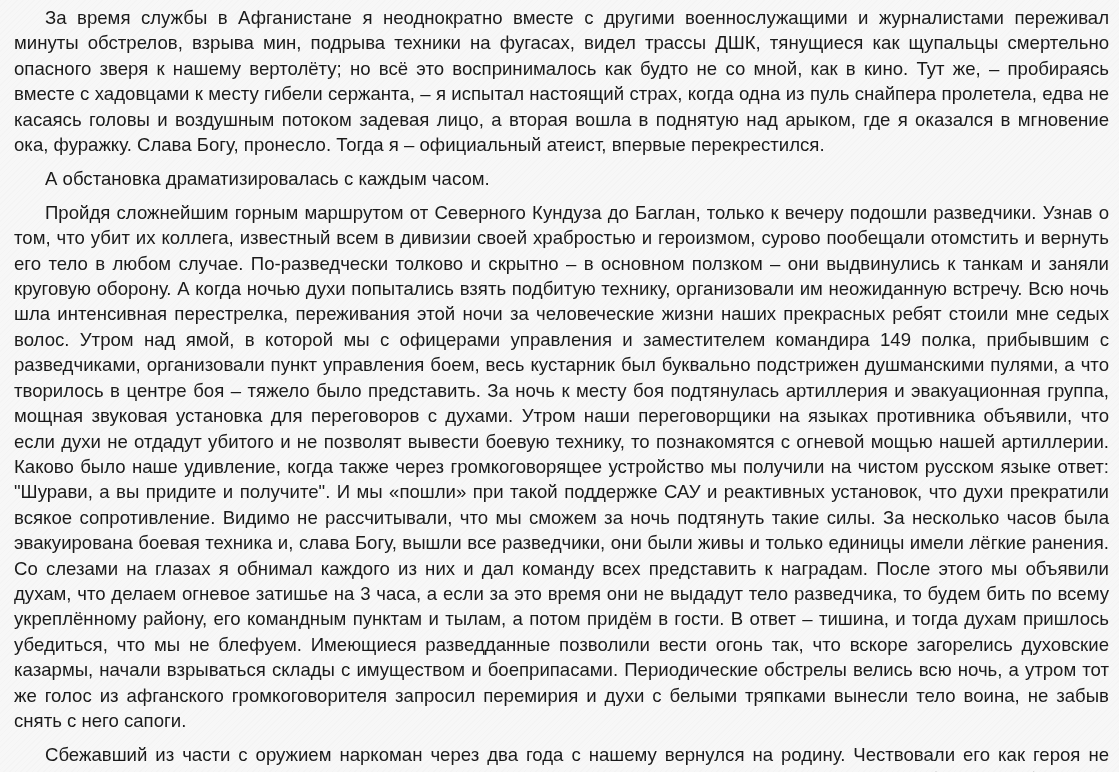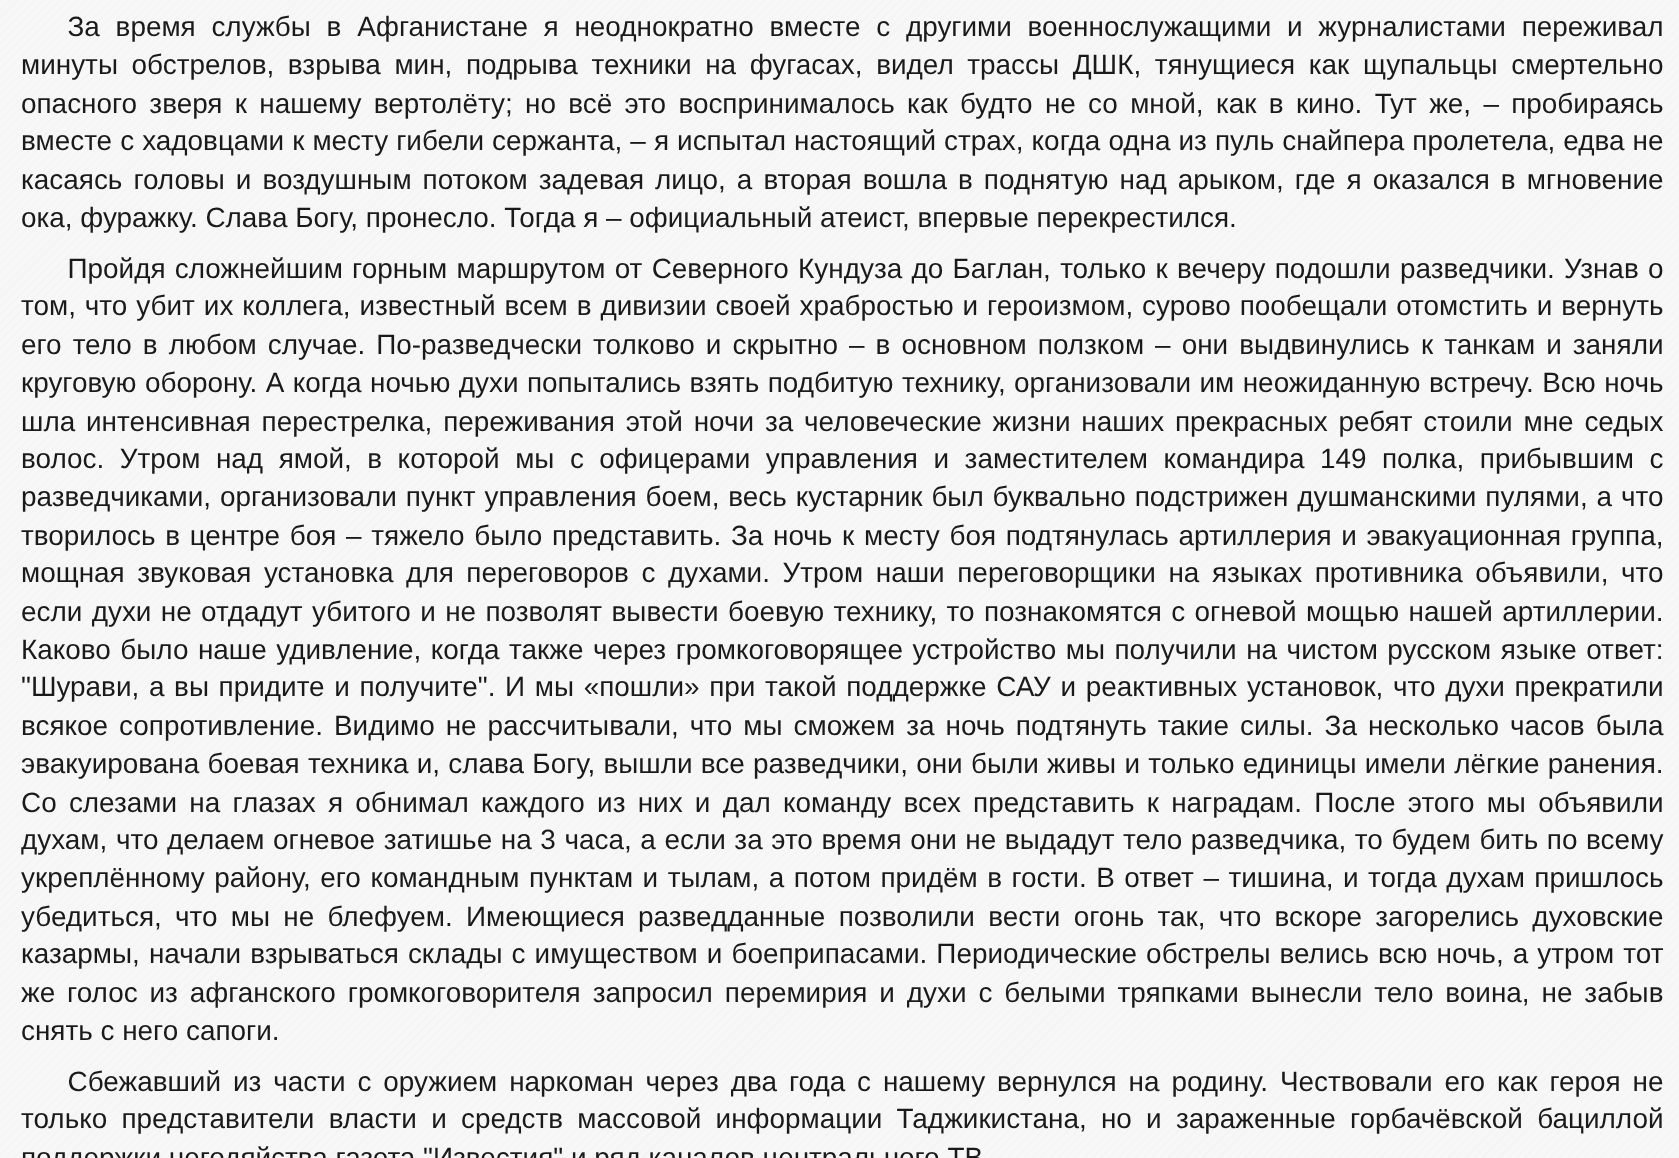--- a/index.html
+++ b/index.html
@@ -19,15 +19,16 @@
     margin: 0 0 8.5px 0;
     text-align: justify;
     text-indent: 31px;
   }
 </style>
 </head>
 <body>
 
 <div class="page">
   <p>За время службы в Афганистане я неоднократно вместе с другими военнослужащими и журналистами переживал минуты обстрелов, взрыва мин, подрыва техники на фугасах, видел трассы ДШК, тянущиеся как щупальцы смертельно опасного зверя к нашему вертолёту; но всё это воспринималось как будто не со мной, как в кино. Тут же, – пробираясь вместе с хадовцами к месту гибели сержанта, – я испытал настоящий страх, когда одна из пуль снайпера пролетела, едва не касаясь головы и воздушным потоком задевая лицо, а вторая вошла в поднятую над арыком, где я оказался в мгновение ока, фуражку. Слава Богу, пронесло. Тогда я – официальный атеист, впервые перекрестился.</p>
+  <p>А обстановка драматизировалась с каждым часом.</p>
   <p>Пройдя сложнейшим горным маршрутом от Северного Кундуза до Баглан, только к вечеру подошли разведчики. Узнав о том, что убит их коллега, известный всем в дивизии своей храбростью и героизмом, сурово пообещали отомстить и вернуть его тело в любом случае. По-разведчески толково и скрытно – в основном ползком – они выдвинулись к танкам и заняли круговую оборону. А когда ночью духи попытались взять подбитую технику, организовали им неожиданную встречу. Всю ночь шла интенсивная перестрелка, переживания этой ночи за человеческие жизни наших прекрасных ребят стоили мне седых волос. Утром над ямой, в которой мы с офицерами управления и заместителем командира 149 полка, прибывшим с разведчиками, организовали пункт управления боем, весь кустарник был буквально подстрижен душманскими пулями, а что творилось в центре боя – тяжело было представить. За ночь к месту боя подтянулась артиллерия и эвакуационная группа, мощная звуковая установка для переговоров с духами. Утром наши переговорщики на языках противника объявили, что если духи не отдадут убитого и не позволят вывести боевую технику, то познакомятся с огневой мощью нашей артиллерии. Каково было наше удивление, когда также через громкоговорящее устройство мы получили на чистом русском языке ответ: "Шурави, а вы придите и получите". И мы «пошли» при такой поддержке САУ и реактивных установок, что духи прекратили всякое сопротивление. Видимо не рассчитывали, что мы сможем за ночь подтянуть такие силы. За несколько часов была эвакуирована боевая техника и, слава Богу, вышли все разведчики, они были живы и только единицы имели лёгкие ранения. Со слезами на глазах я обнимал каждого из них и дал команду всех представить к наградам. После этого мы объявили духам, что делаем огневое затишье на 3 часа, а если за это время они не выдадут тело разведчика, то будем бить по всему укреплённому району, его командным пунктам и тылам, а потом придём в гости. В ответ – тишина, и тогда духам пришлось убедиться, что мы не блефуем. Имеющиеся разведданные позволили вести огонь так, что вскоре загорелись духовские казармы, начали взрываться склады с имуществом и боеприпасами. Периодические обстрелы велись всю ночь, а утром тот же голос из афганского громкоговорителя запросил перемирия и духи с белыми тряпками вынесли тело воина, не забыв снять с него сапоги.</p>
   <p>Сбежавший из части с оружием наркоман через два года с нашему вернулся на родину. Чествовали его как героя не только представители власти и средств массовой информации Таджикистана, но и зараженные горбачёвской бациллой поддержки негодяйства газета "Известия" и ряд каналов центрального ТВ.</p>
 </div>
 
 </body></html>

